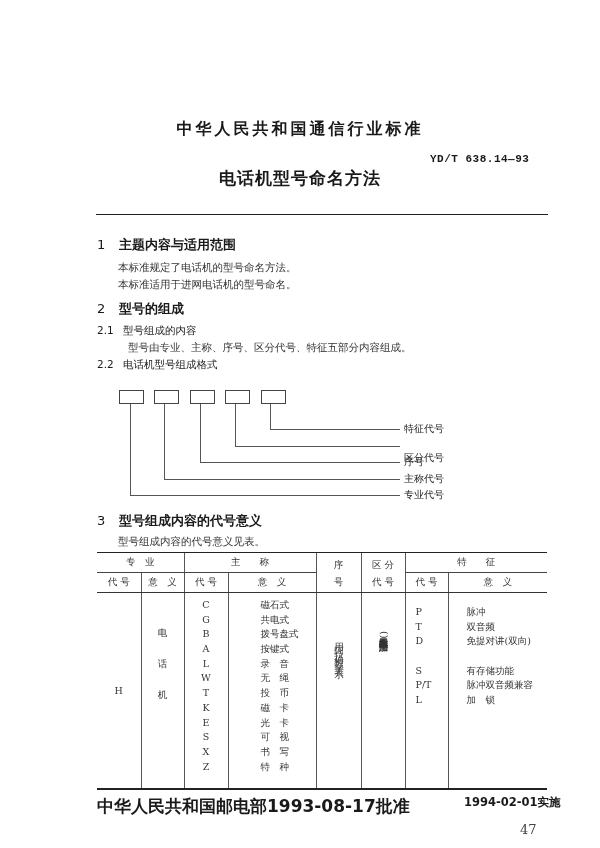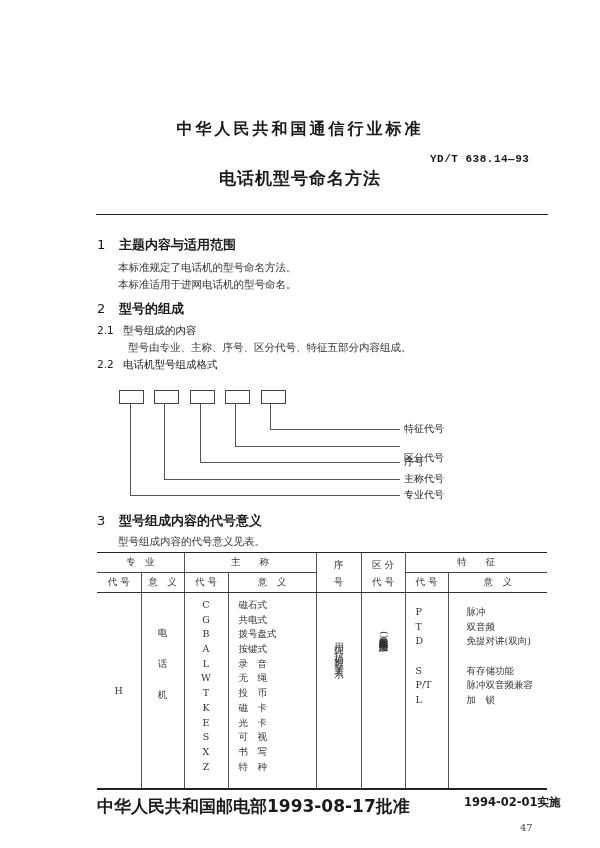--- a/index.html
+++ b/index.html
@@ -36,21 +36,21 @@
     #code-table thead tr.r1 th { border-top:1.5px solid #222; }
     #code-table tbody td { height:195px; vertical-align:top; border-bottom:1.5px solid #222; }
     .vcol { display:flex; flex-direction:column; align-items:center; }
     .codes div, .means div { height:14.7px; line-height:14.7px; }
     .means { text-align:left; padding-left:16px; align-items:flex-start; }
     .vert { writing-mode:vertical-rl; letter-spacing:2px; font-size:9.5px; margin:0 auto; }
 
     #footer-rule { left:97px; top:789px; width:450px; height:0; border-top:1.5px solid #222; }
     #footer-left { left:97px; top:795px; font-size:17px; font-weight:bold; }
     #footer-right { left:464px; top:795px; font-size:11.5px; font-weight:bold; }
-    #page-num { left:520px; top:822px; font-size:10px; color:#444; }
+    #page-num { left:520px; top:822px; font-size:13px; color:#444; }
   </style>
 </head>
 <body>
 
 <div id="header-org" class="abs sans">中华人民共和国通信行业标准</div>
 <div id="doc-code" class="abs">YD/T 638.14—93</div>
 <div id="doc-title" class="abs sans">电话机型号命名方法</div>
 <div id="top-rule" class="abs"></div>
 
 <div class="abs h1 sans" style="left:97px;top:236px;">
@@ -151,21 +151,21 @@
             <div>W</div>
           <div>T</div>
             <div>K</div>
           <div>E</div>
             <div>S</div>
           <div>X</div>
             <div>Z</div>
         </div>
       </td>
       <td>
-        <div class="vcol means" style="padding-top:5px;padding-left:10px;font-family:Liberation Serif, serif;">
+        <div class="vcol means" style="padding-top:5px;padding-left:32px;font-family:Liberation Serif, serif;">
           <div>磁石式</div>
             <div>共电式</div>
           <div>拨号盘式</div>
             <div>按键式</div>
           <div>录　音</div>
             <div>无　绳</div>
           <div>投　币</div>
             <div>磁　卡</div>
           <div>光　卡</div>
             <div>可　视</div>

